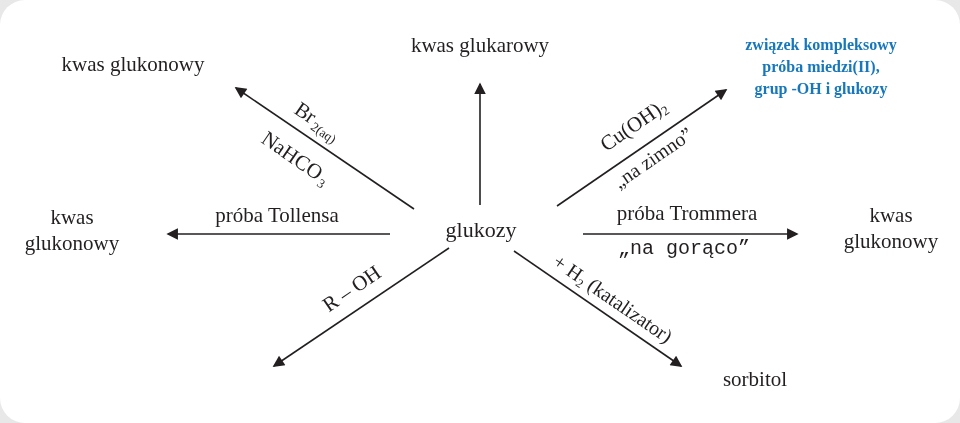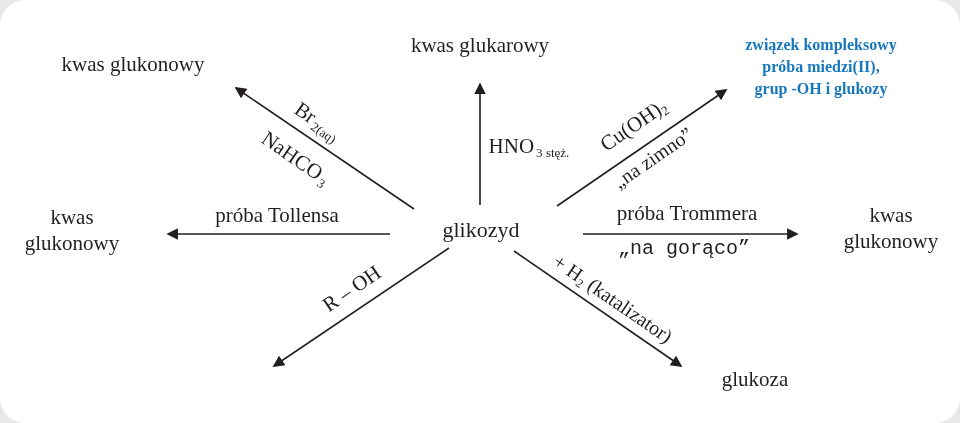--- a/index.html
+++ b/index.html
@@ -59,41 +59,38 @@
     <div>związek kompleksowy</div>
     <div>próba miedzi(II),</div>
     <div>grup -OH i glukozy</div>
   </div>
 
   <div class="node" style="left:72px; top:230px;">
     <div>kwas</div>
     <div>glukonowy</div>
   </div>
 
-  <div class="node node-center" style="left:481px; top:230px;">glikozyd</div>
+  <div class="node node-center" style="left:481px; top:230px;">glukozy</div>
 
   <div class="node" style="left:891px; top:228px;">
     <div>kwas</div>
     <div>glukonowy</div>
   </div>
 
 
-  <div class="node" style="left:755px; top:379px;">glukoza</div>
+  <div class="node" style="left:755px; top:379px;">sorbitol</div>
 
   <div class="edge-label rot-pos" style="left:317px; top:122px;">
     <span>Br</span><span class="sub sub-sp">2(aq)</span>
   </div>
 
   <div class="edge-label rot-pos" style="left:295px; top:159px;">
     <span>NaHCO</span><span class="sub sub-sp">3</span>
   </div>
 
-  <div class="edge-label" style="left:529px; top:147px;">
-    <span>HNO</span><span class="sub sub-sp">3 stęż.</span>
-  </div>
 
   <div class="edge-label rot-neg" style="left:634px; top:126px;">
     <span>Cu(OH)</span><span class="sub">2</span>
   </div>
 
   <div class="edge-label cond rot-neg" style="left:653px; top:158px;">„na zimno”</div>
 
   <div class="edge-label" style="left:277px; top:215px;">próba Tollensa</div>
 
   <div class="edge-label" style="left:687px; top:213px;">próba Trommera</div>

